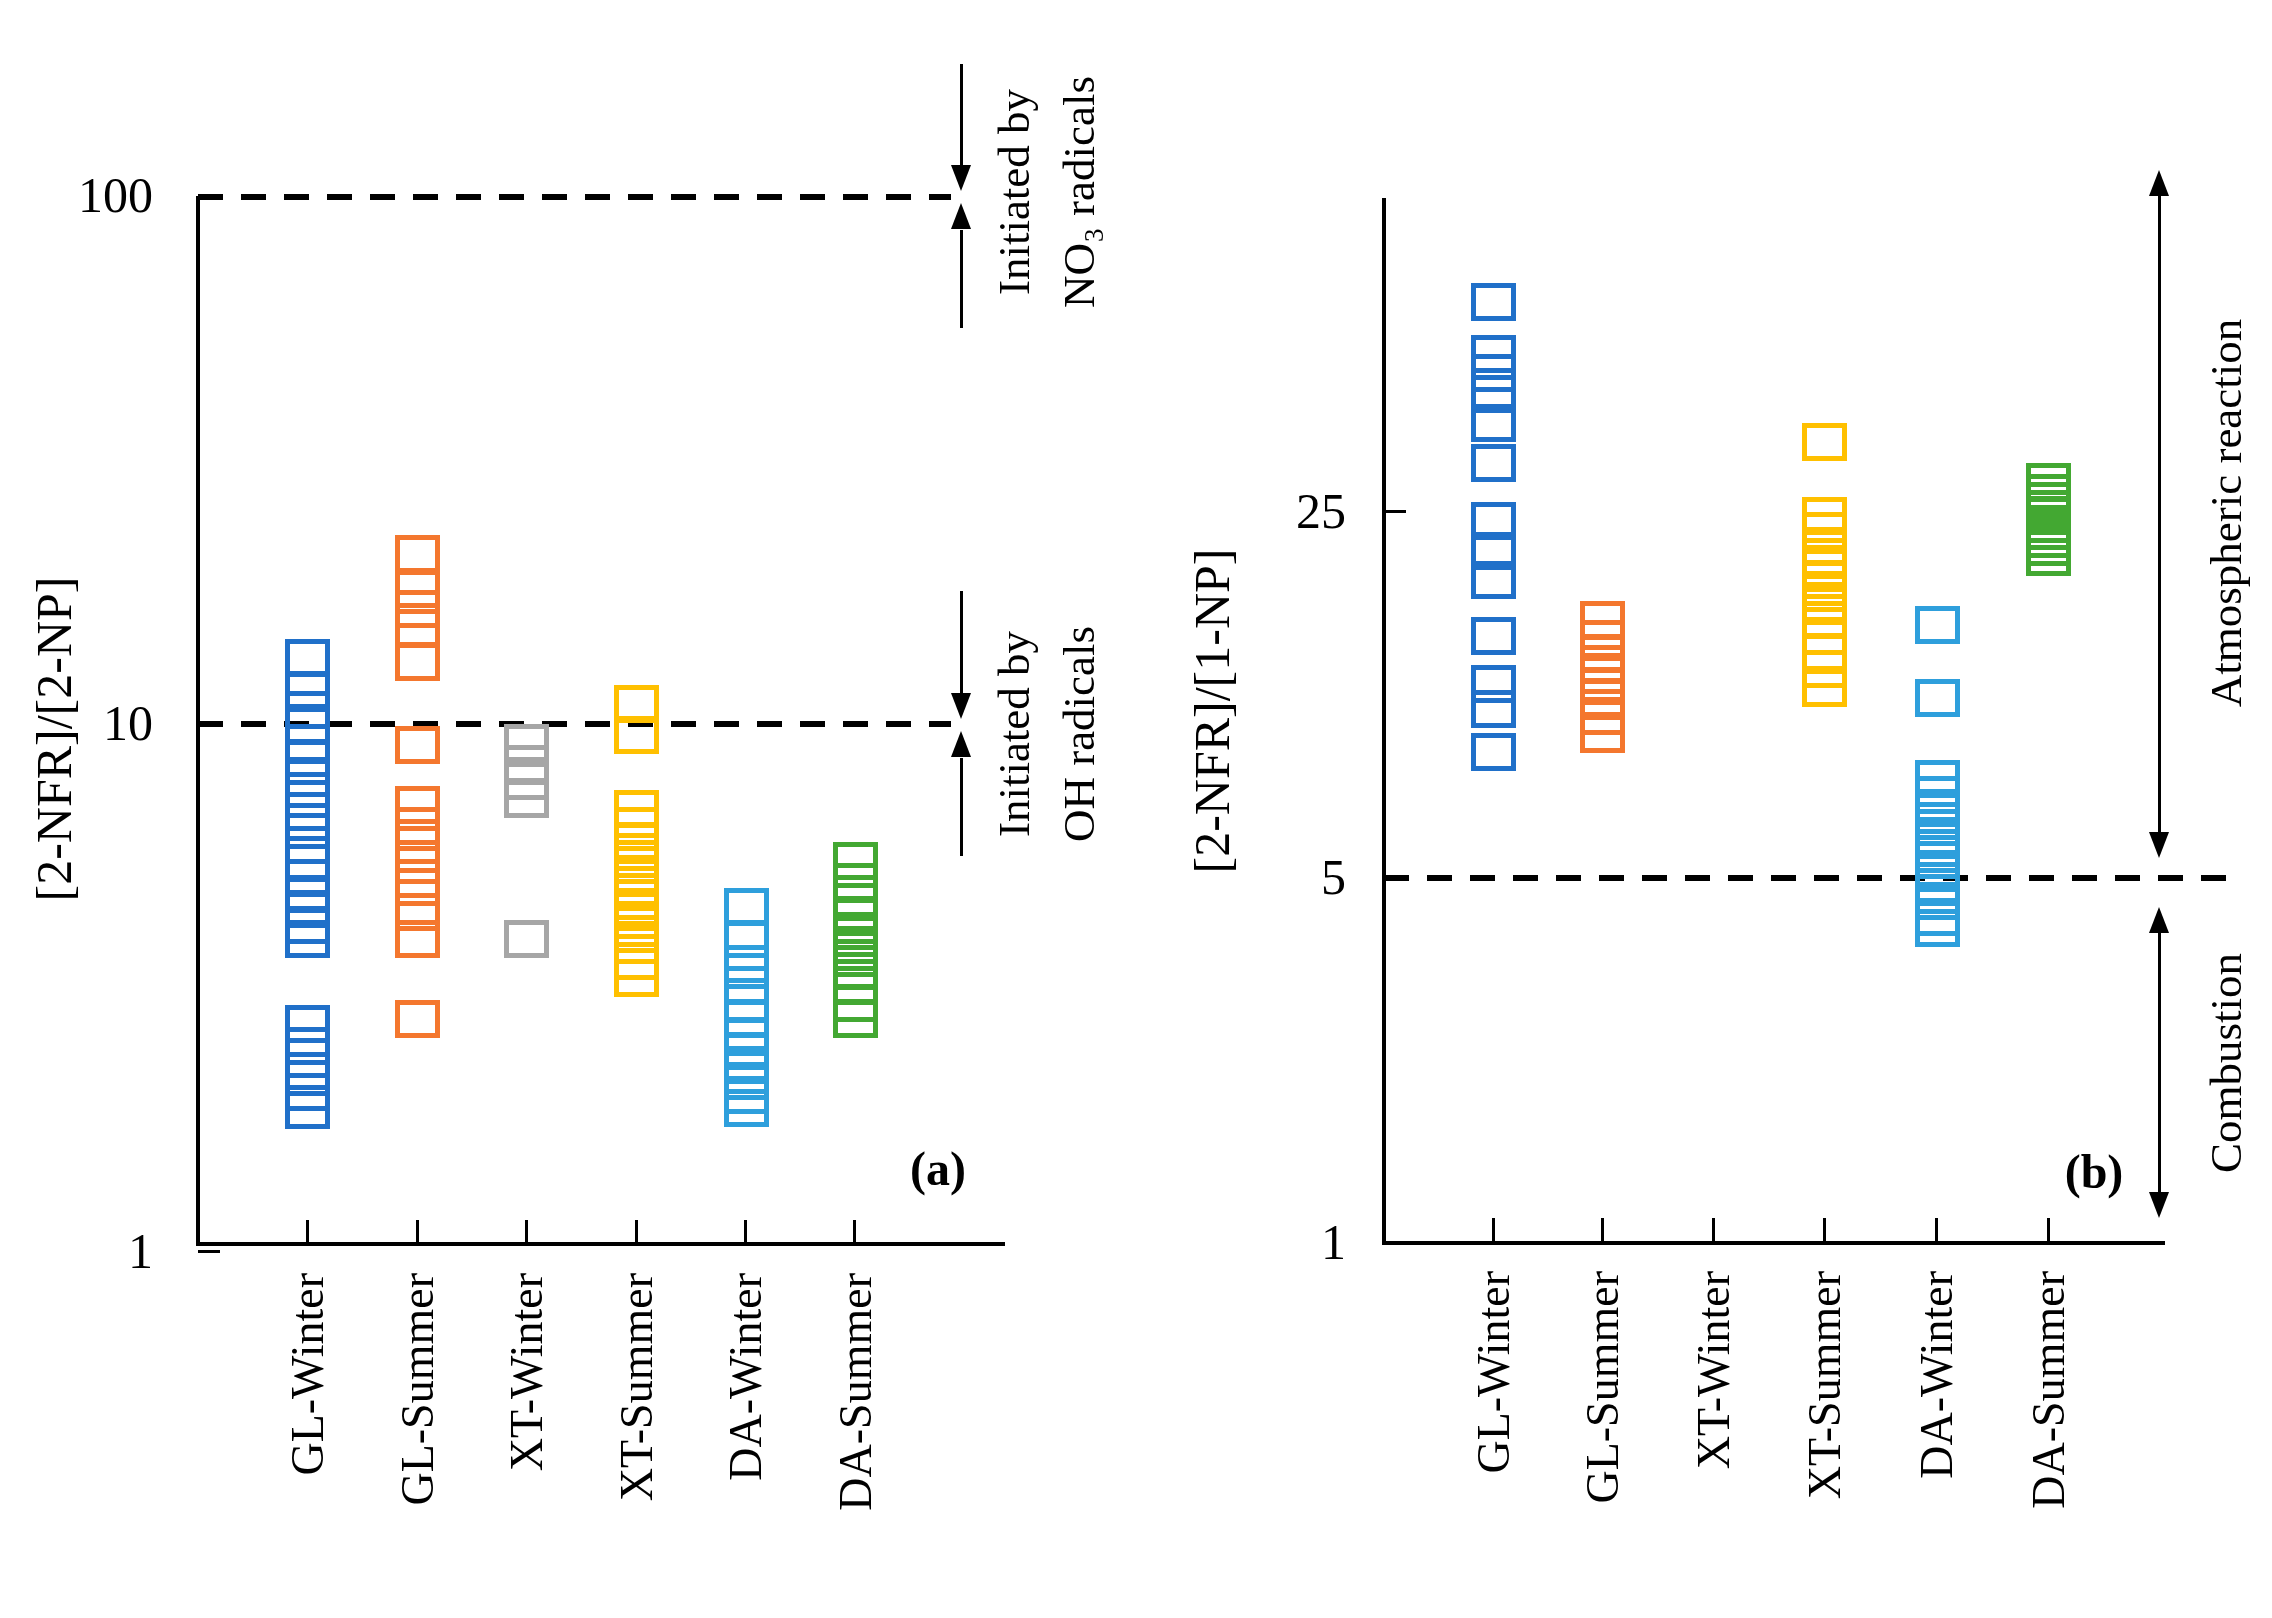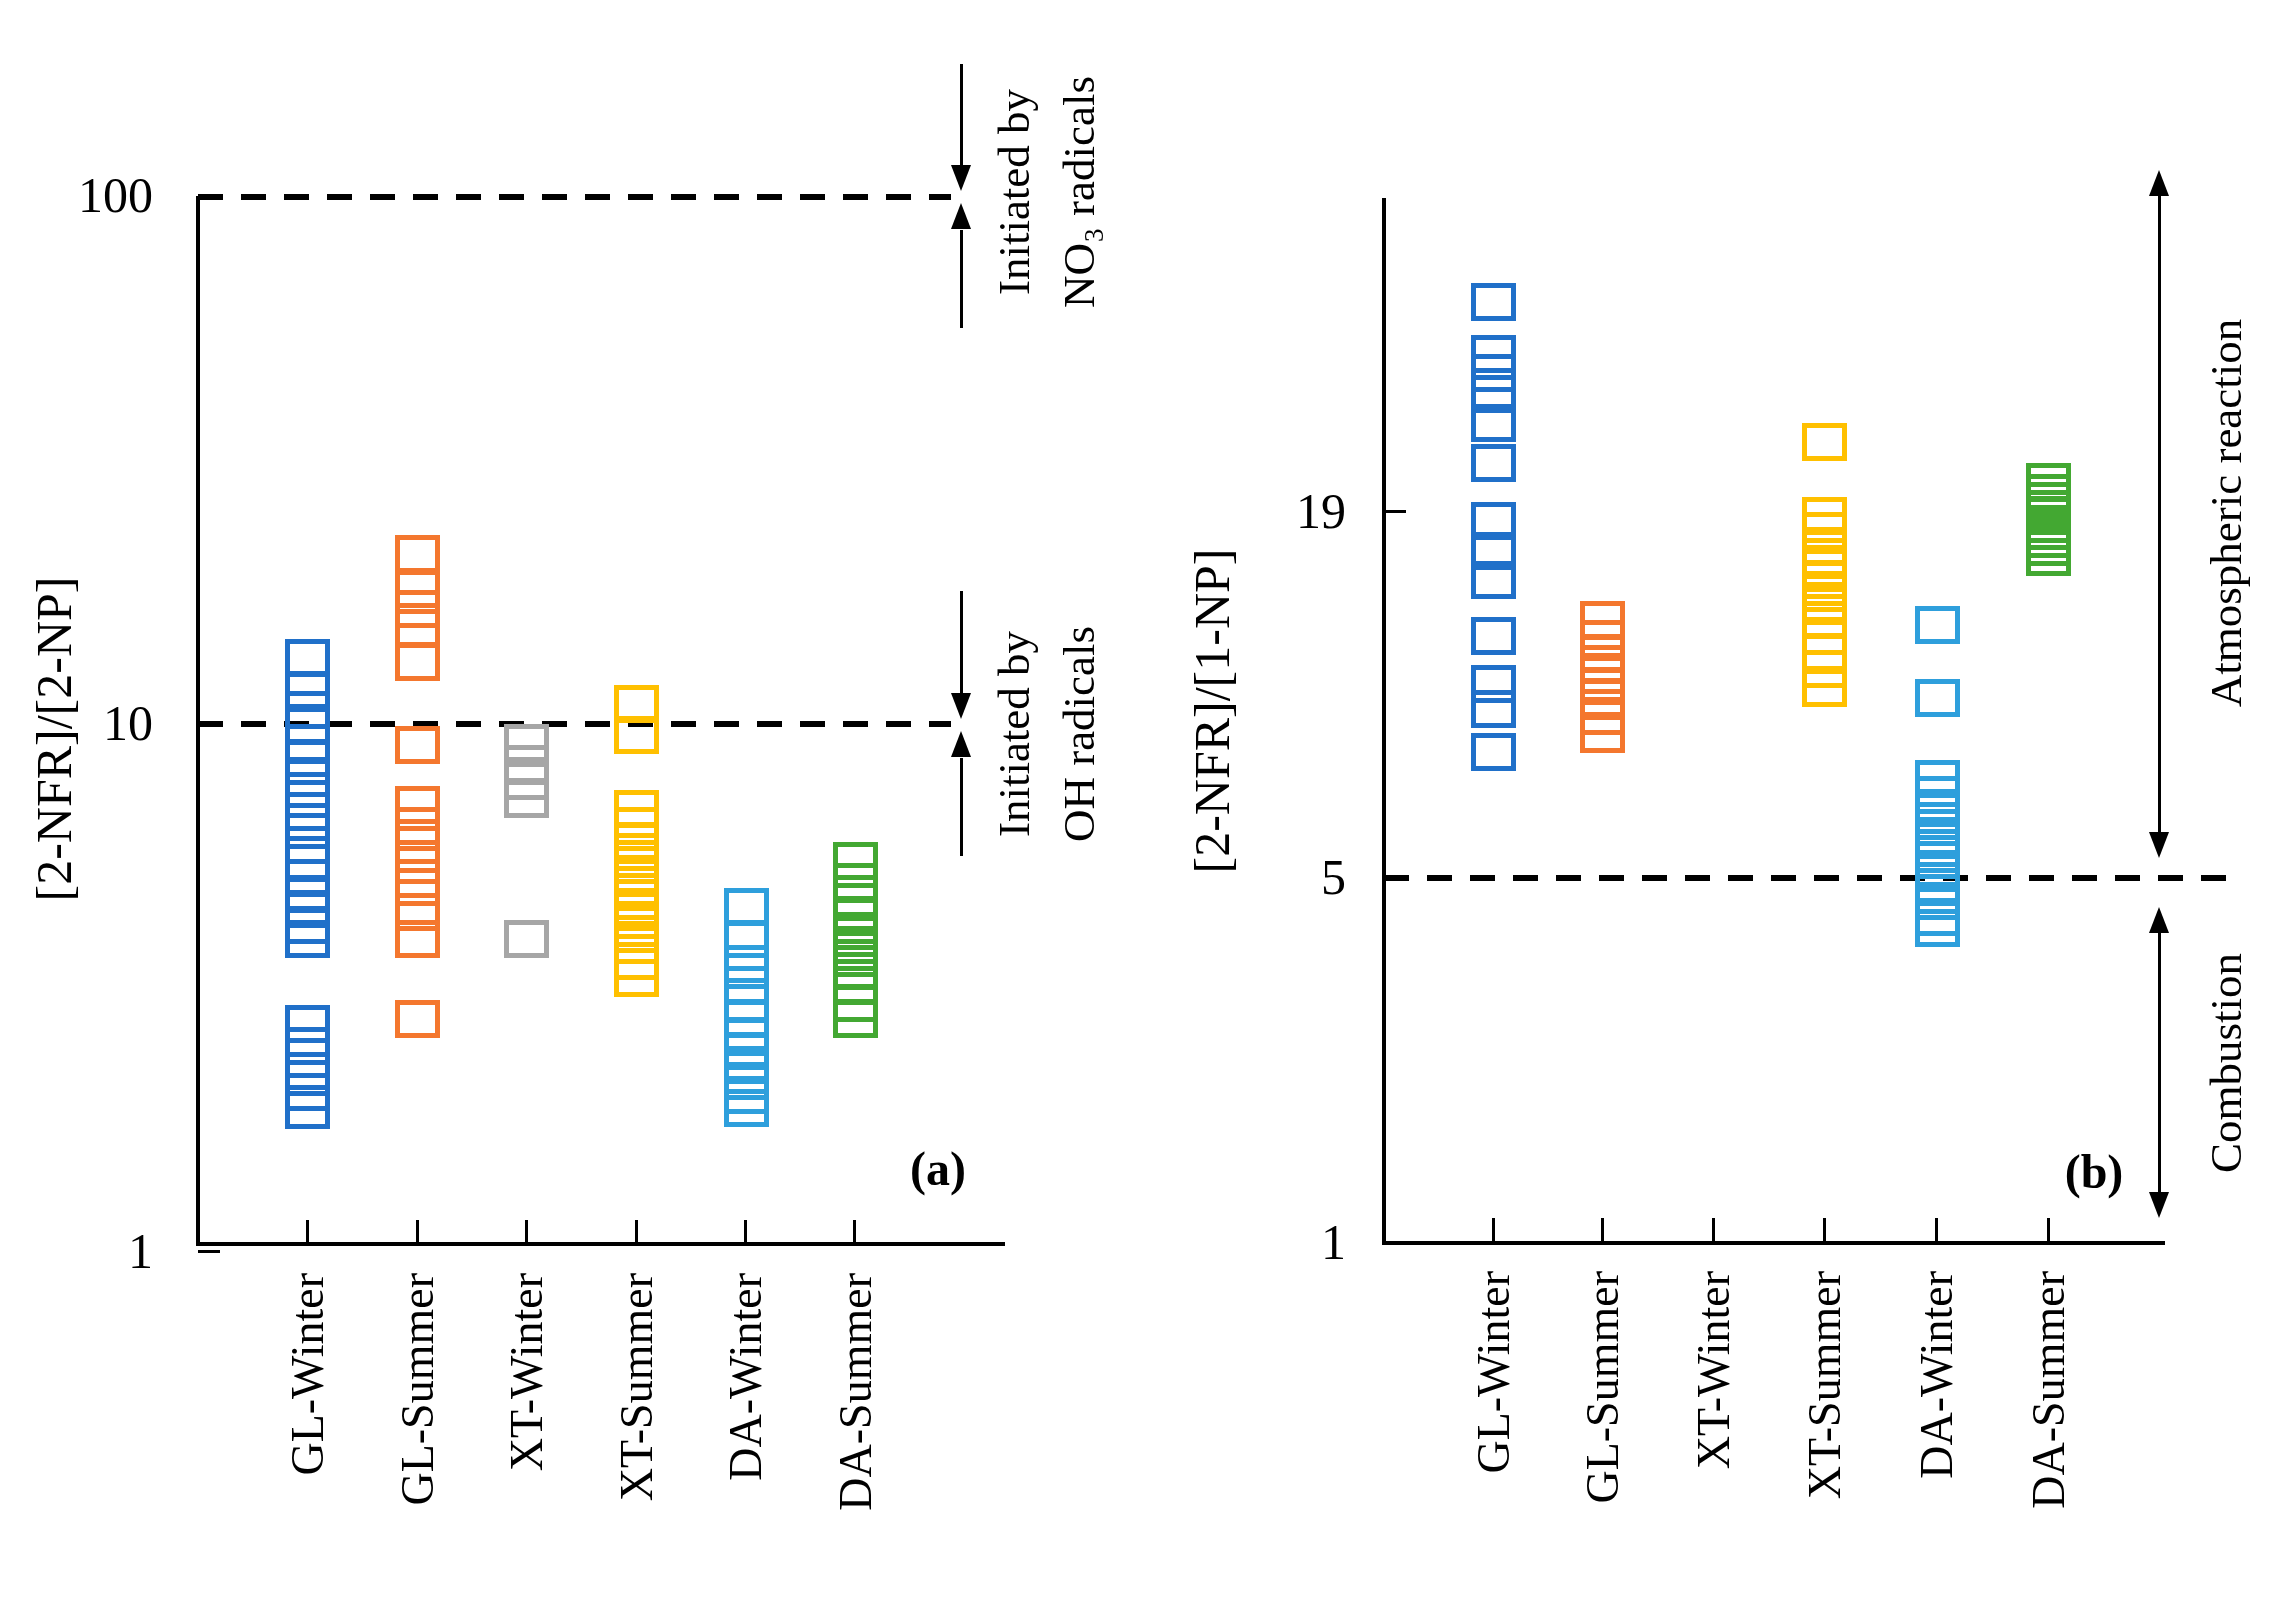--- a/index.html
+++ b/index.html
@@ -176,21 +176,21 @@
     <div class="xcat" style="left: 1576px; top: 1271px;">GL-Summer</div>
     <div class="tick" style="left: 1712px; top: 1218px; width: 3.3px; height: 23px;"></div>
     <div class="xcat" style="left: 1687px; top: 1271px;">XT-Winter</div>
     <div class="tick" style="left: 1823px; top: 1218px; width: 3.3px; height: 23px;"></div>
     <div class="xcat" style="left: 1798px; top: 1271px;">XT-Summer</div>
     <div class="tick" style="left: 1935px; top: 1218px; width: 3.3px; height: 23px;"></div>
     <div class="xcat" style="left: 1910px; top: 1271px;">DA-Winter</div>
     <div class="tick" style="left: 2047px; top: 1218px; width: 3.3px; height: 23px;"></div>
     <div class="xcat" style="left: 2022px; top: 1271px;">DA-Summer</div>
     <div class="tick" style="left: 1384px; top: 510px; width: 21.5px; height: 3.3px;"></div>
-    <div class="ytick-label" style="left: 1164px; top: 486px;">19</div>
+    <div class="ytick-label" style="left: 1164px; top: 486px;">25</div>
     <div class="tick" style="left: 1384px; top: 876px; width: 21.5px; height: 3.3px;"></div>
     <div class="ytick-label" style="left: 1164px; top: 852px;">5</div>
     <div class="tick" style="left: 1384px; top: 1241px; width: 21.5px; height: 3.3px;"></div>
     <div class="ytick-label" style="left: 1164px; top: 1217px;">1</div>
     <div class="dash" style="left: 1384px; top: 875px; width: 849px;"></div>
     <div class="sq" style="left: 1471px; top: 283px; border-color: rgb(32, 112, 201);"></div>
     <div class="sq" style="left: 1471px; top: 335px; border-color: rgb(32, 112, 201);"></div>
     <div class="sq" style="left: 1471px; top: 354px; border-color: rgb(32, 112, 201);"></div>
     <div class="sq" style="left: 1471px; top: 375px; border-color: rgb(32, 112, 201);"></div>
     <div class="sq" style="left: 1471px; top: 404px; border-color: rgb(32, 112, 201);"></div>

